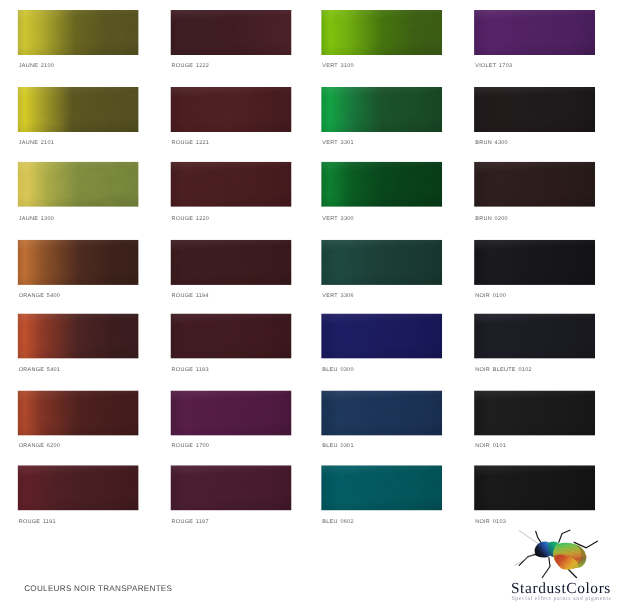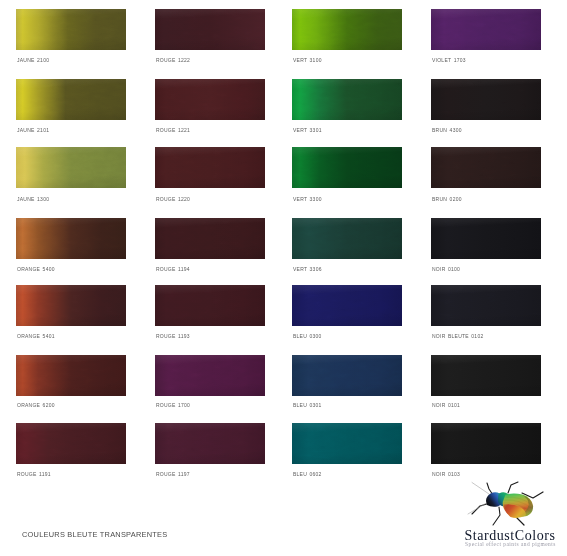--- a/index.html
+++ b/index.html
@@ -351,21 +351,21 @@
         <filter id="nz27">
           <feTurbulence type="fractalNoise" baseFrequency="0.09 0.22" numOctaves="4" seed="192"></feTurbulence>
           <feColorMatrix type="saturate" values="0.15"></feColorMatrix>
         </filter>
         <rect width="110" height="41" filter="url(#nz27)"></rect>
       </svg>
     </div>
     <div class="swatch-label" style="left: 432px; top: 471px;">NOIR 0103</div>
   </div>
 
-<div id="footer-note">COULEURS BLEUTE TRANSPARENTES</div>
+<div id="footer-note">COULEURS NOIR TRANSPARENTES</div>
 
 <div id="logo">
   <svg id="beetle" width="112" height="58" style="position:absolute;left:0px;top:0px" viewBox="0 0 224 116">
     <defs>
       <linearGradient id="elytraG" x1="0.1" y1="0" x2="0.62" y2="1">
         <stop offset="0" stop-color="#1fa05b"></stop>
         <stop offset="0.1" stop-color="#3fc05e"></stop>
         <stop offset="0.24" stop-color="#7cc04a"></stop>
         <stop offset="0.38" stop-color="#a8b03a"></stop>
         <stop offset="0.5" stop-color="#c79a34"></stop>

